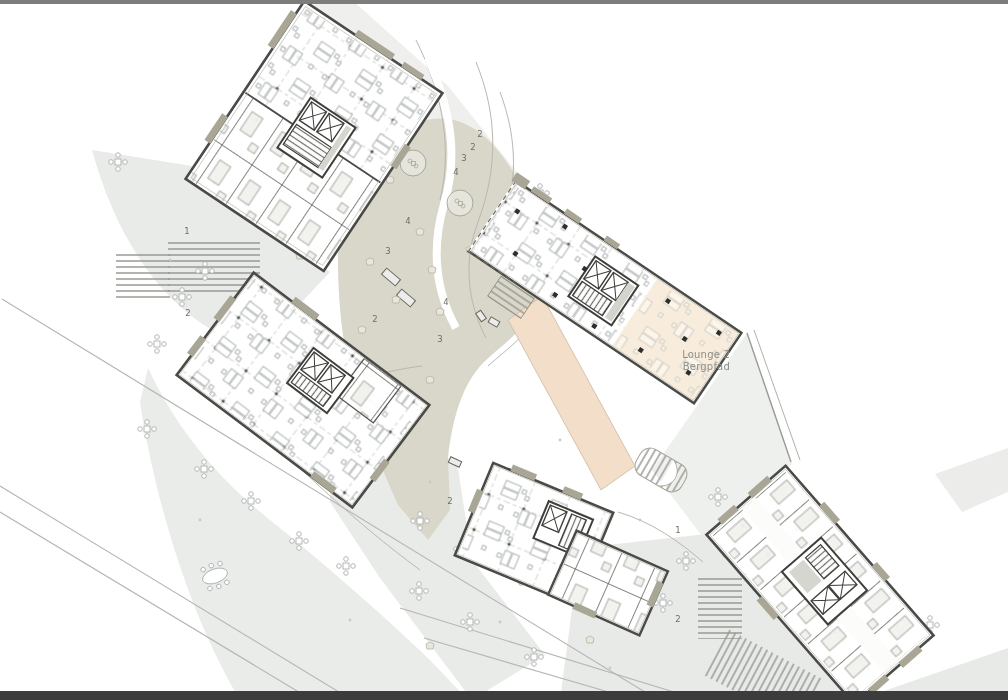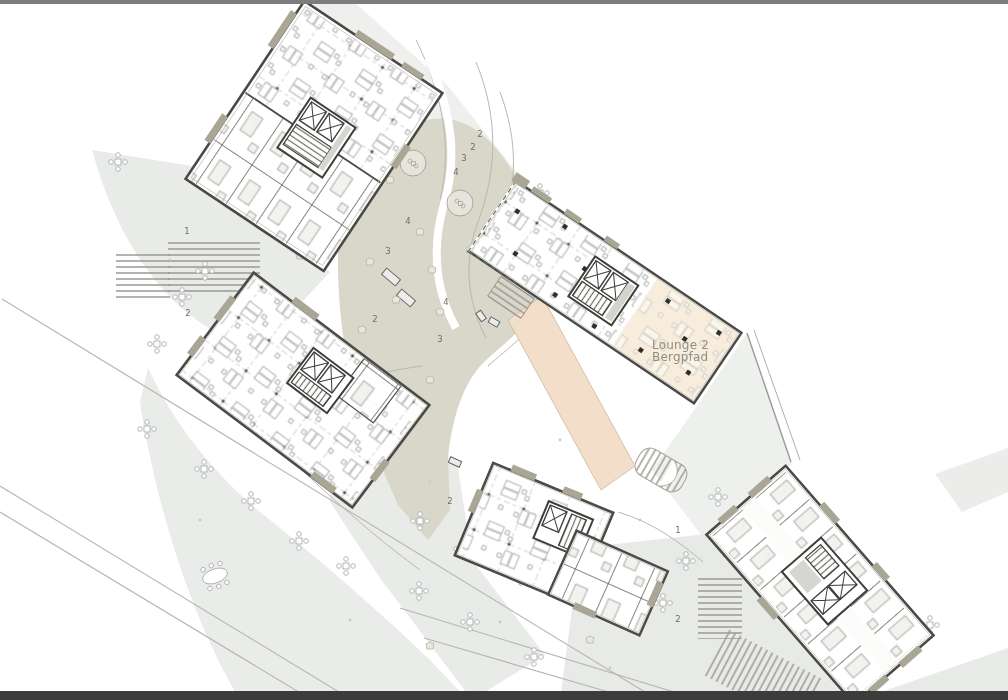--- a/index.html
+++ b/index.html
@@ -3,22 +3,22 @@
 <meta charset="utf-8">
 <style>
   html,body{margin:0;padding:0;background:#ffffff;}
   .canvas{position:relative;width:1008px;height:700px;overflow:hidden;background:#ffffff;
           font-family:"DejaVu Sans",sans-serif;}
   .frame-top{position:absolute;left:0;top:0;width:1008px;height:4px;}
   .frame-bottom{position:absolute;left:0;bottom:0;width:1008px;height:9px;}
   svg{position:absolute;left:0;top:0;}
   .zone-label{position:absolute;transform:translate(-50%,-50%);font-size:8.5px;color:#6e6e67;
               letter-spacing:.3px;pointer-events:none;}
-  .lounge-note{position:absolute;left:652px;top:340px;width:78px;text-align:left;
-               font-size:12px;line-height:11.5px;color:#8e8e83;letter-spacing:.2px;}
+  .lounge-note{position:absolute;left:652px;top:349px;width:78px;text-align:right;
+               font-size:10px;line-height:11.5px;color:#8e8e83;letter-spacing:.2px;}
   .lounge-note span{display:block;}
 </style>
 </head>
 <body>
 
 <div class="canvas">
 
 <svg width="1008" height="700" viewBox="0 0 1008 700">
   <defs>
 

